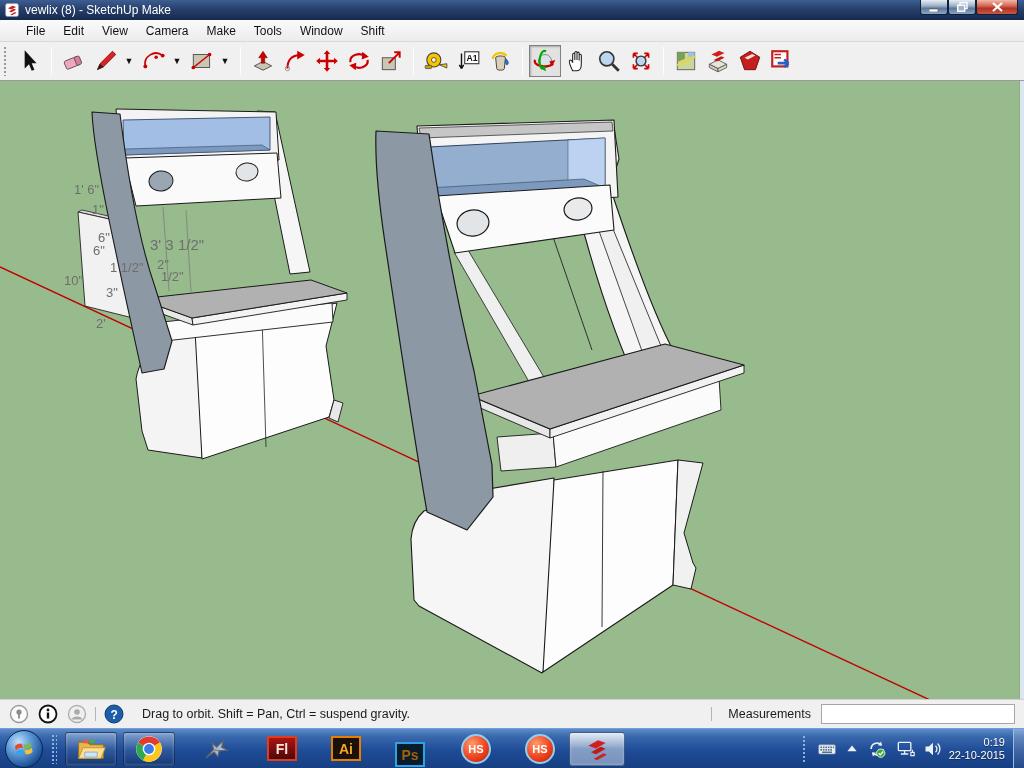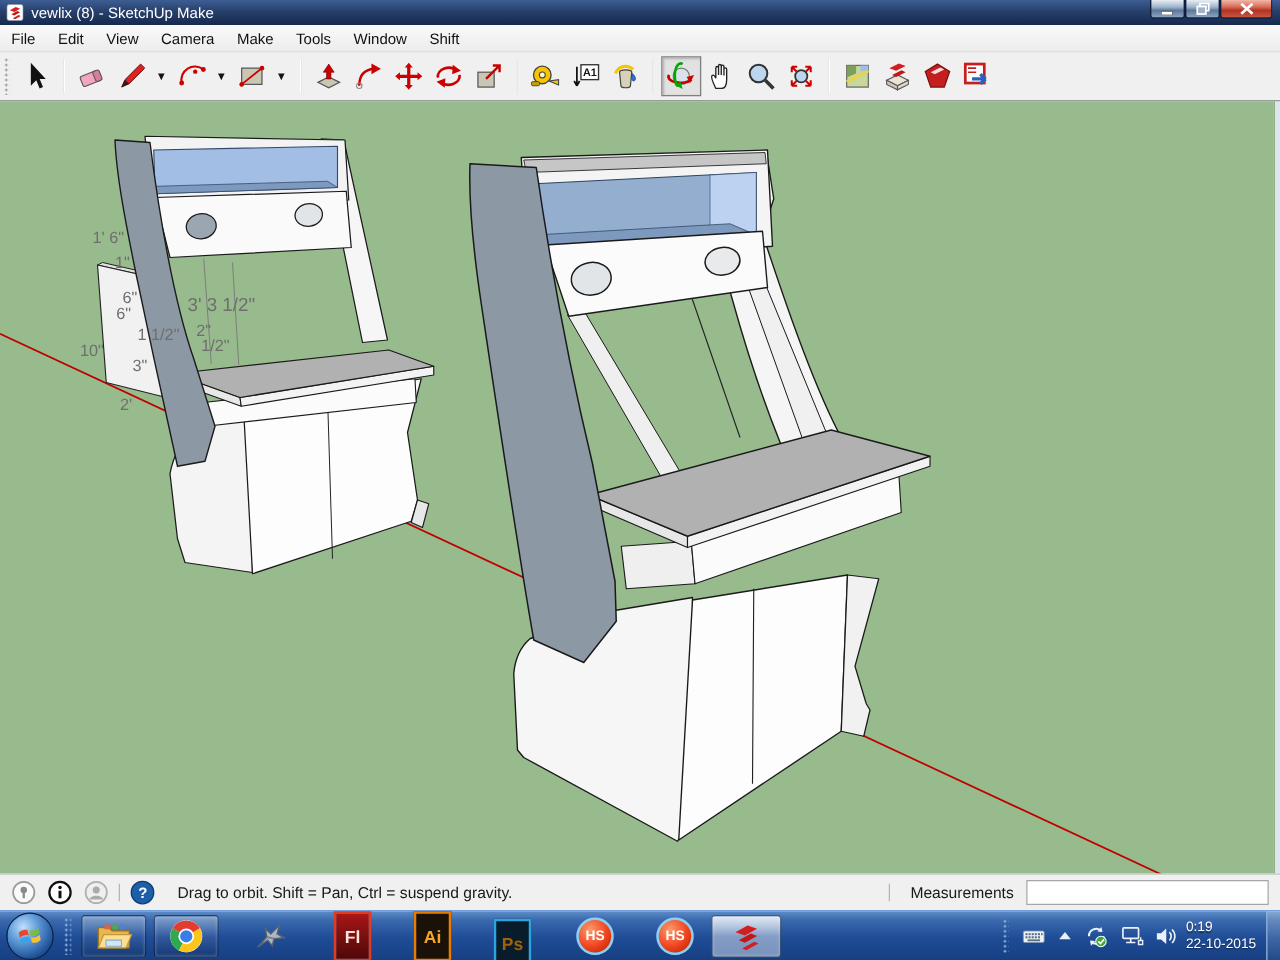--- a/index.html
+++ b/index.html
@@ -17,21 +17,21 @@
     background:linear-gradient(180deg,#E8EEF4 0%,#9FB4CC 40%,#5F7898 60%,#8CA6C2 100%);
     border-radius:0 0 3px 3px; display:flex; align-items:center; justify-content:center; }
   .win-btn.min { width:28px; } .win-btn.res { width:28px; }
   .win-btn.close { width:42px;
     background:linear-gradient(180deg,#F2B8A8 0%,#D66A56 40%,#B03326 60%,#C9573F 100%); }
   .win-btn svg { display:block; }
 
   
   .menubar { position:absolute; left:0; top:20px; width:1024px; height:22px;
     background:linear-gradient(180deg,#FAFAFA,#ECECEC); border-bottom:1px solid #D8D8D8;
-    display:flex; align-items:center; font-size:12px; color:#111; padding-left:0; }
+    display:flex; align-items:center; font-size:12px; color:#111; padding-left:17px; }
   .menu-item { padding:3px 9px; cursor:default; }
 
   
   .toolbar { position:absolute; left:0; top:42px; width:1024px; height:39px;
     background:#F0F0F0; border-bottom:1px solid #9A9A9A;
     display:flex; align-items:center; }
   .tb-grip { width:5px; height:30px; margin:0 5px 0 3px;
     background-image:radial-gradient(circle,#9A9A9A 1px,transparent 1.1px);
     background-size:4px 4px; }
   .tool { width:32px; height:32px; display:flex; align-items:center; justify-content:center;
@@ -66,33 +66,33 @@
   .orb { width:38px; height:38px; border-radius:50%; margin-left:5px;
     background:radial-gradient(circle at 35% 30%,#BFE0FA 0%,#5E9AD8 35%,#1C4E94 75%,#0C2C5E 100%);
     border:1px solid #0A2448; display:flex; align-items:center; justify-content:center; }
   .tb-grip2 { width:6px; height:30px; margin:0 8px;
     background-image:radial-gradient(circle,#8FB2DC 1px,transparent 1.1px); background-size:4px 4px; }
   .task-btn { width:52px; height:34px; border-radius:3px; display:flex; align-items:center; justify-content:center;
     background:linear-gradient(180deg,rgba(255,255,255,.35),rgba(255,255,255,.08) 50%,rgba(0,0,0,.12));
     border:1px solid rgba(10,35,70,.6); box-shadow:inset 0 0 3px rgba(255,255,255,.35); margin-right:6px; }
   .task-btn.active { background:linear-gradient(180deg,rgba(255,255,255,.85),rgba(255,255,255,.45) 50%,rgba(200,215,235,.55)); }
   .pinned { width:30px; height:30px; display:flex; align-items:center; justify-content:center; }
-  .adobe { width:30px; height:40px; font-size:14px; font-weight:bold; display:flex; align-items:center; justify-content:center; }
+  .adobe { width:30px; height:25px; font-size:14px; font-weight:bold; display:flex; align-items:center; justify-content:center; }
   .adobe.fl { background:linear-gradient(180deg,#A81616,#4E0808); border:2px solid #E23C20; color:#FFE3DC; }
   .adobe.ai { background:#1A1208; border:2px solid #E87D00; color:#F5A623; }
   .adobe.ps { background:#081C2C; border:2px solid #2FA3E0; color:#a16207;margin-top:12px; }
   .hs { width:30px; height:30px; border-radius:50%;
     background:radial-gradient(circle at 35% 30%,#FF9A6A,#F0431F 55%,#B51E00 100%);
     border:2px solid #8FD0F2; color:#fff; font-weight:bold; font-size:11px;
     display:flex; align-items:center; justify-content:center; }
   .tray { margin-left:auto; display:flex; align-items:center; height:40px; }
   .tray-grip { width:5px; height:28px; margin-right:6px;
     background-image:radial-gradient(circle,#8FB2DC 1px,transparent 1.1px); background-size:4px 4px; }
   .tray-ico { width:20px; height:20px; margin:0 4px; display:flex; align-items:center; justify-content:center; }
-  .clock { color:#fff; font-size:11px; text-align:left; line-height:13px; margin:0 8px 0 2px; text-shadow:0 1px 1px rgba(0,0,0,.5); }
+  .clock { color:#fff; font-size:11px; text-align:right; line-height:13px; margin:0 8px 0 2px; text-shadow:0 1px 1px rgba(0,0,0,.5); }
   .show-desktop { width:11px; height:40px; border-left:1px solid #9DBCE2;
     background:linear-gradient(180deg,rgba(255,255,255,.25),rgba(255,255,255,.05)); }
 </style>
 </head>
 <body>
 
 <div id="screen">
 
   <div class="titlebar">
     <svg class="app-icon" viewBox="0 0 24 24">

